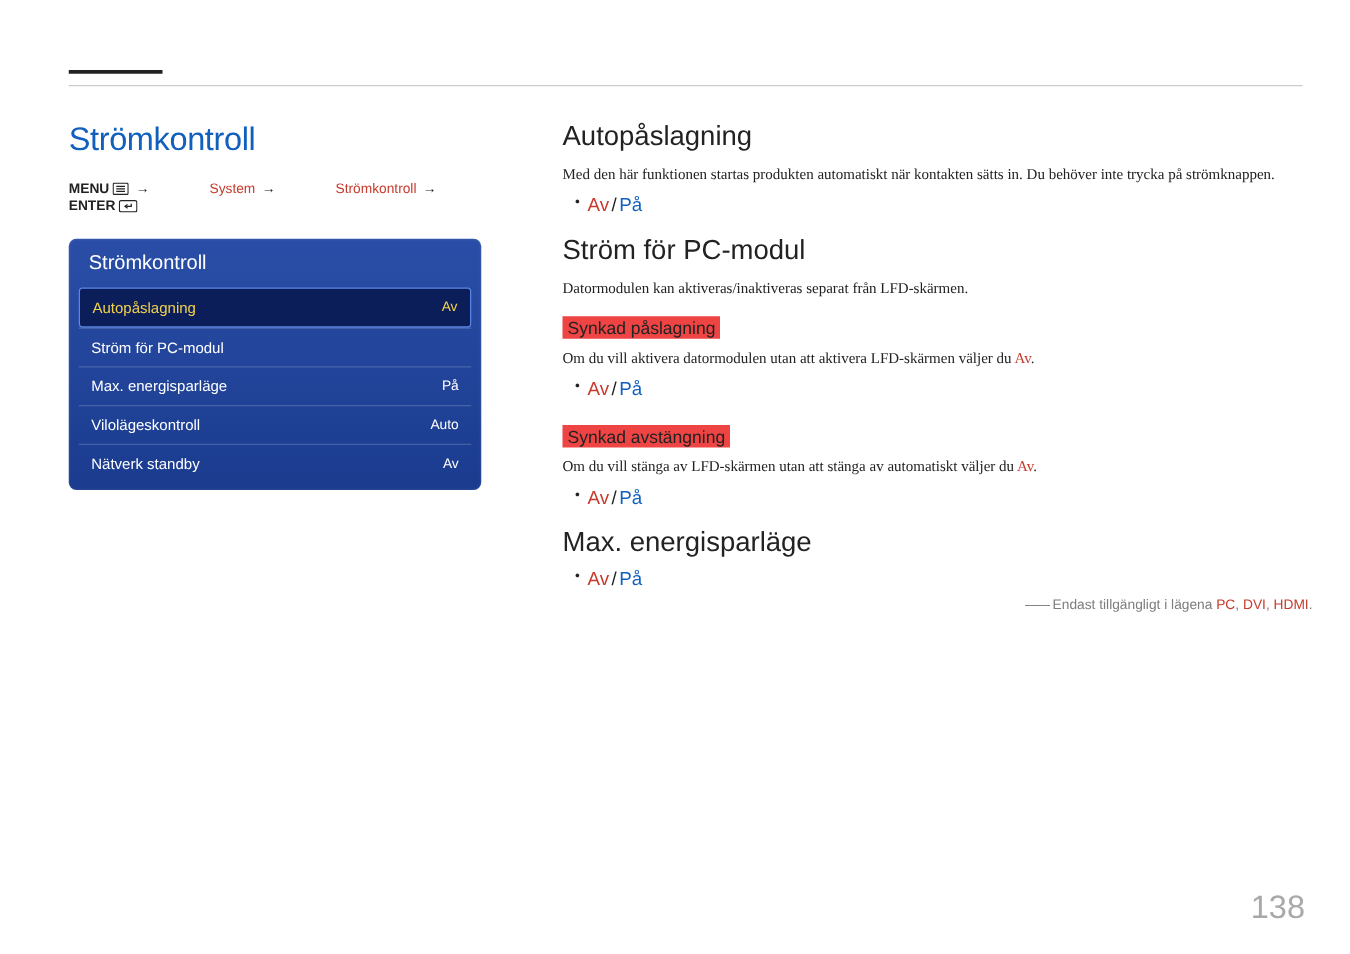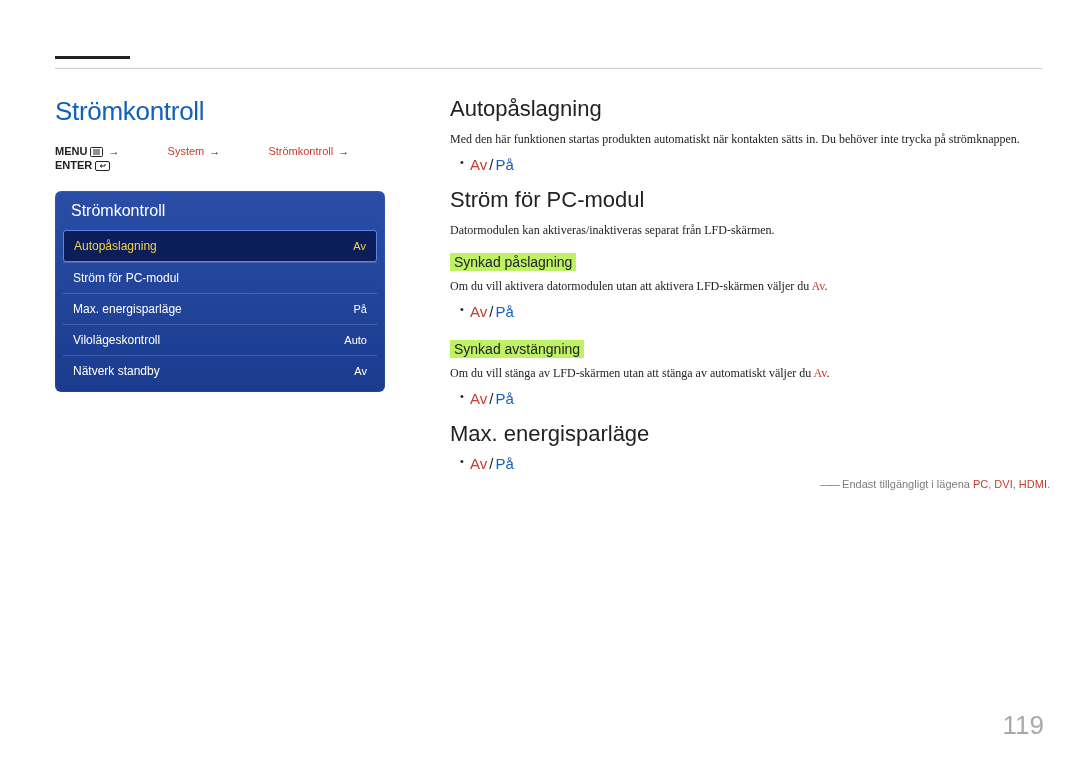--- a/index.html
+++ b/index.html
@@ -30,21 +30,21 @@
 
   .h2 { font-size: 22px; color: #222; font-weight: 400; margin-bottom: 8px; }
   .desc { font-size: 12px; color: #222; line-height: 1.5; margin-bottom: 8px; font-family: Liberation Serif, serif; }
   .hl-red { color: #c73b2d; }
   .bullet-line { font-size: 15px; margin: 3px 0 14px 20px; position: relative; }
   .bullet-line::before { content: "•"; position: absolute; left: -10px; top: 0; color: #222; font-size: 11px; }
   .opt-off { color: #c73b2d; }
   .opt-on { color: #1260bd; }
   .slash { color: #222; padding: 0 2px; }
 
-  .h3 { display: inline-block; background: #bef264; font-size: 14px; color: #222; padding: 1px 4px; margin: 6px 0 6px 0; }
+  .h3 { display: inline-block; background: #ef4444; font-size: 14px; color: #222; padding: 1px 4px; margin: 6px 0 6px 0; }
   .block { margin-bottom: 6px; }
   .footline { font-size: 11px; color: #7d7d7d; margin-top: 6px; text-align: right; }
   .footline .longdash { letter-spacing: -2px; margin-right: 4px; }
 
   .icon-inline { display: inline-block; vertical-align: -2px; }
 </style>
 </head>
 <body>
 
 <div class="tab-mark"></div>
@@ -142,13 +142,13 @@
     <div class="bullet-line" style="margin-bottom:6px;">
       <span class="opt-off">Av</span><span class="slash">/</span><span class="opt-on">På</span>
     </div>
     <div class="footline">
       <span class="longdash">――</span><span>Endast tillgängligt i lägena </span><span class="hl-red">PC</span>, <span class="hl-red">DVI</span>, <span class="hl-red">HDMI</span><span>.</span>
     </div>
   </div>
 
 </div>
 
-<div class="page-number">119</div>
+<div class="page-number">138</div>
 
 </body></html>

